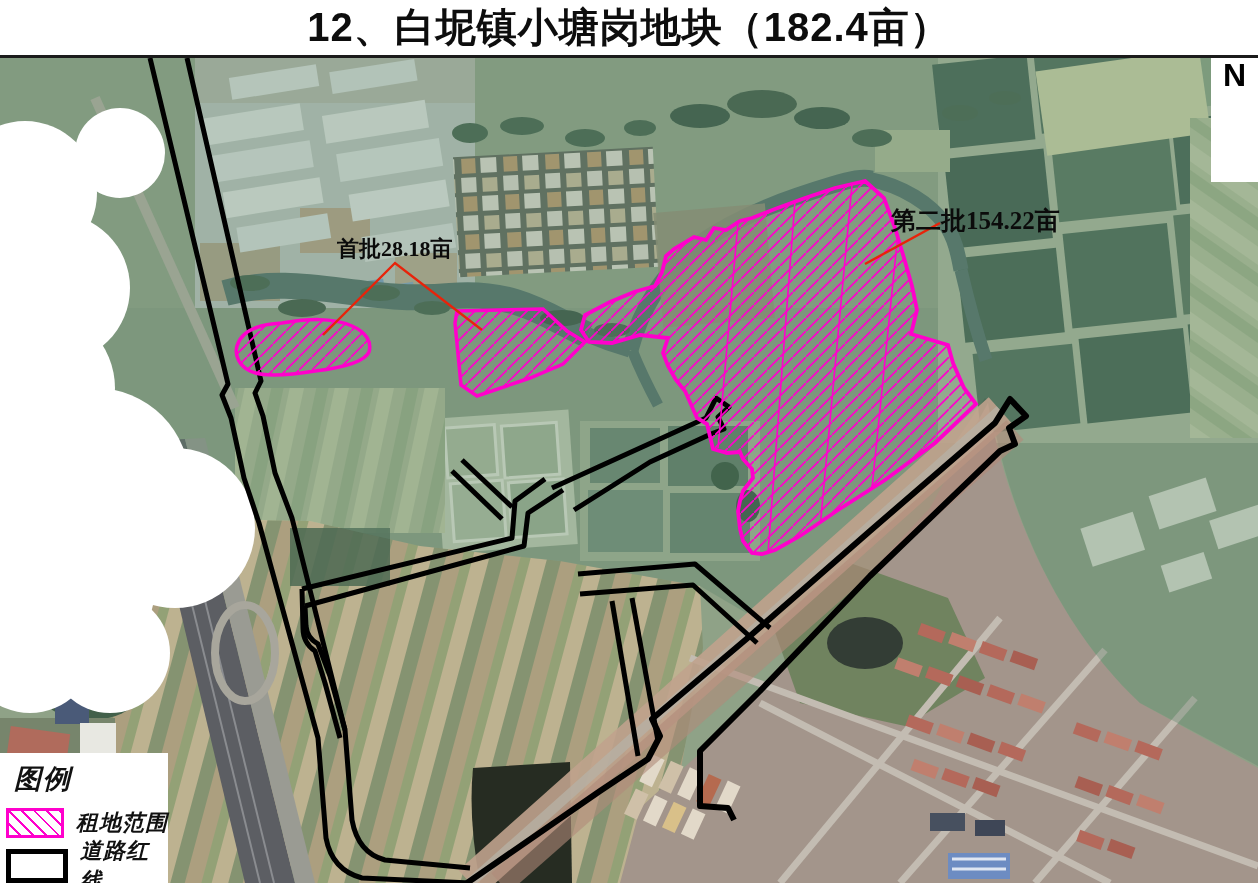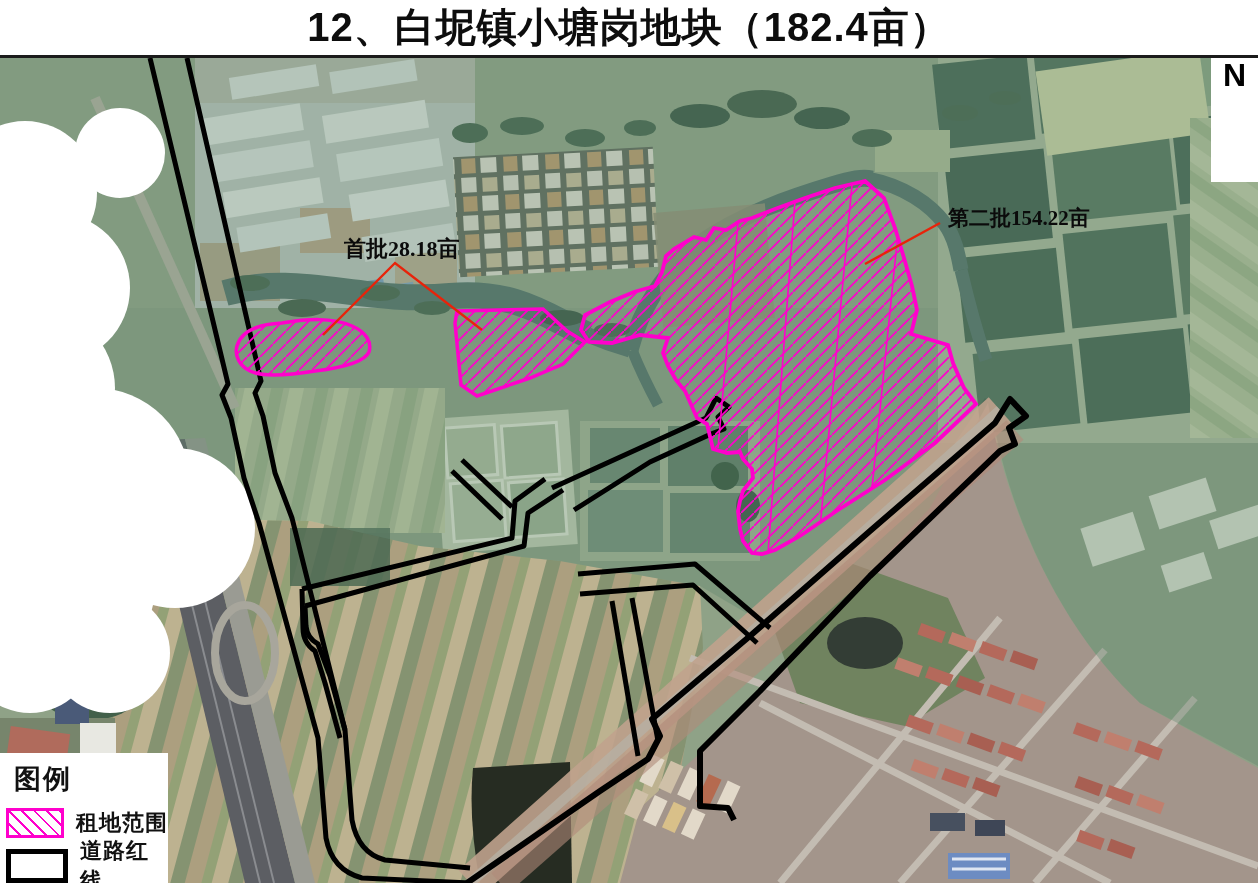--- a/index.html
+++ b/index.html
@@ -6,28 +6,28 @@
   .page{position:relative;width:1258px;height:883px;overflow:hidden;background:#eab308;
         font-family:"Liberation Sans",sans-serif;}
   .title-bar{position:absolute;left:0;top:0;width:1258px;height:55px;background:#fff;
              border-bottom:3px solid #1b1b1b;display:flex;align-items:center;justify-content:center;}
   .title-bar .t{font-size:40px;font-weight:bold;color:#0d0d0d;letter-spacing:1px;
                 font-family:"Liberation Sans",sans-serif;}
   .map-area{position:absolute;left:0;top:58px;width:1258px;height:825px;background:#8fa287;}
   .map-area svg{position:absolute;left:0;top:0;}
   .anno{position:absolute;color:#0b0b0b;font-weight:600;white-space:nowrap;
         font-family:"Liberation Serif",serif;}
-  .anno1{left:344px;top:176px;font-size:22px;}
-  .anno2{left:948px;top:146px;font-size:21px;}
+  .anno1{left:337px;top:176px;font-size:22px;}
+  .anno2{left:891px;top:146px;font-size:25px;}
   .north-box{position:absolute;left:1211px;top:0;width:47px;height:124px;background:#fff;
              text-align:center;}
   .north-box .n{font-size:32px;font-weight:bold;color:#000;line-height:34px;
                 font-family:"Liberation Sans",sans-serif;}
   .legend{position:absolute;left:0;top:695px;width:168px;height:130px;background:#ffffff;
-          font-family:"Liberation Serif",serif;color:#111;}
+          font-family:"Liberation Serif",serif;color:#111;font-style:italic;}
   .legend .lg-title{font-size:27px;font-weight:600;margin:8px 0 0 14px;letter-spacing:2px;}
   .lg-row{display:flex;align-items:center;margin:9px 0 0 6px;height:34px;}
   .lg-swatch{width:52px;height:24px;margin-right:12px;flex:0 0 auto;}
   .sw-road{border:5px solid #000;background:#fff;}
   .sw-lease{border:3px solid #ff00cc;background:
      repeating-linear-gradient(45deg,rgba(255,255,255,.85) 0 7px,#ff00cc 7px 9px);}
   .lg-label{font-size:22px;font-weight:600;letter-spacing:1px;}
 </style>
 </head>
 <body>

